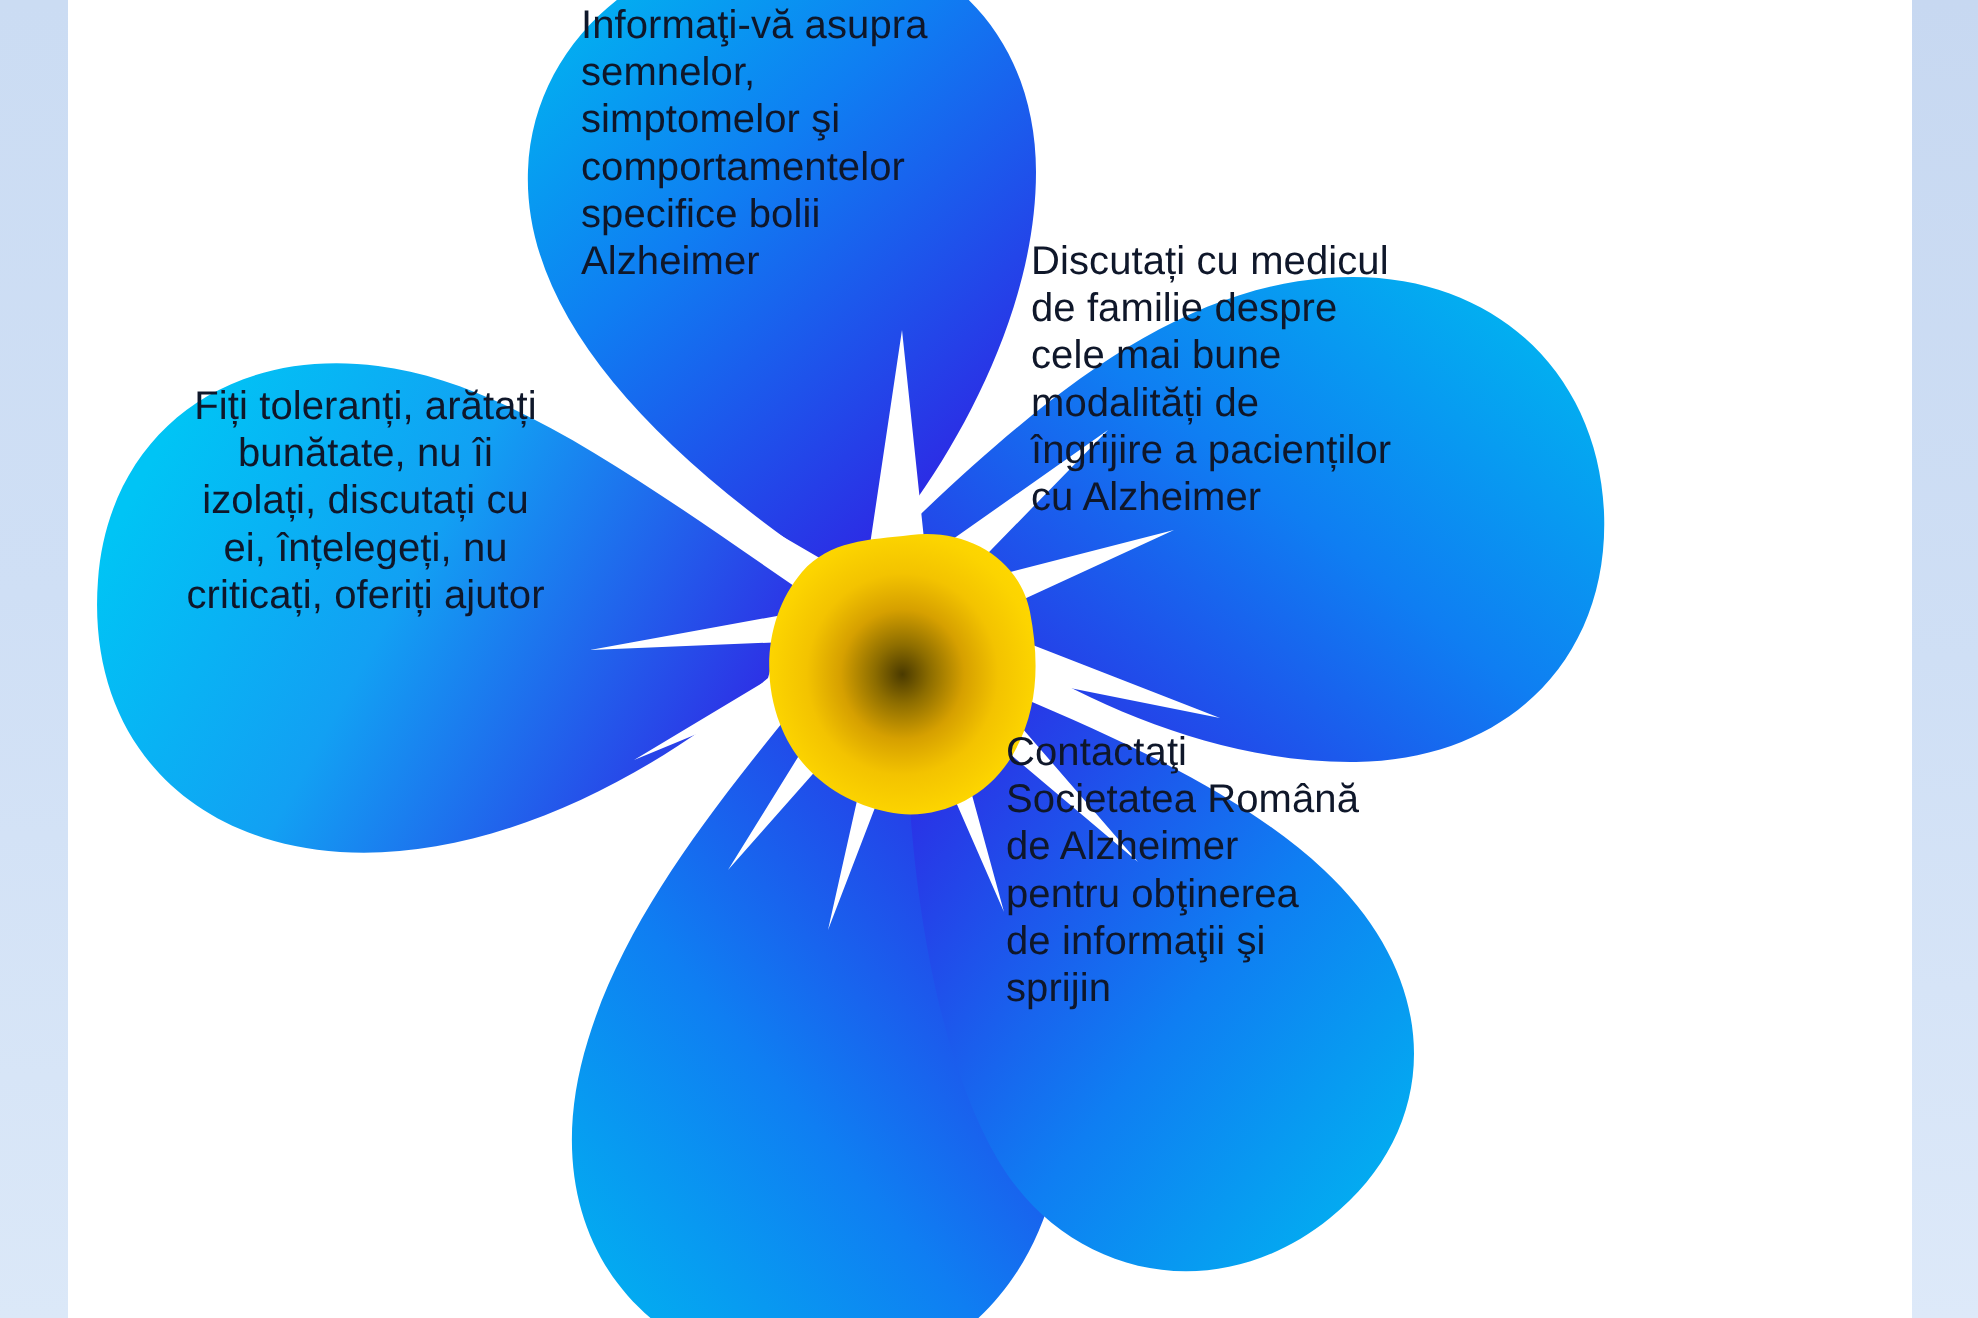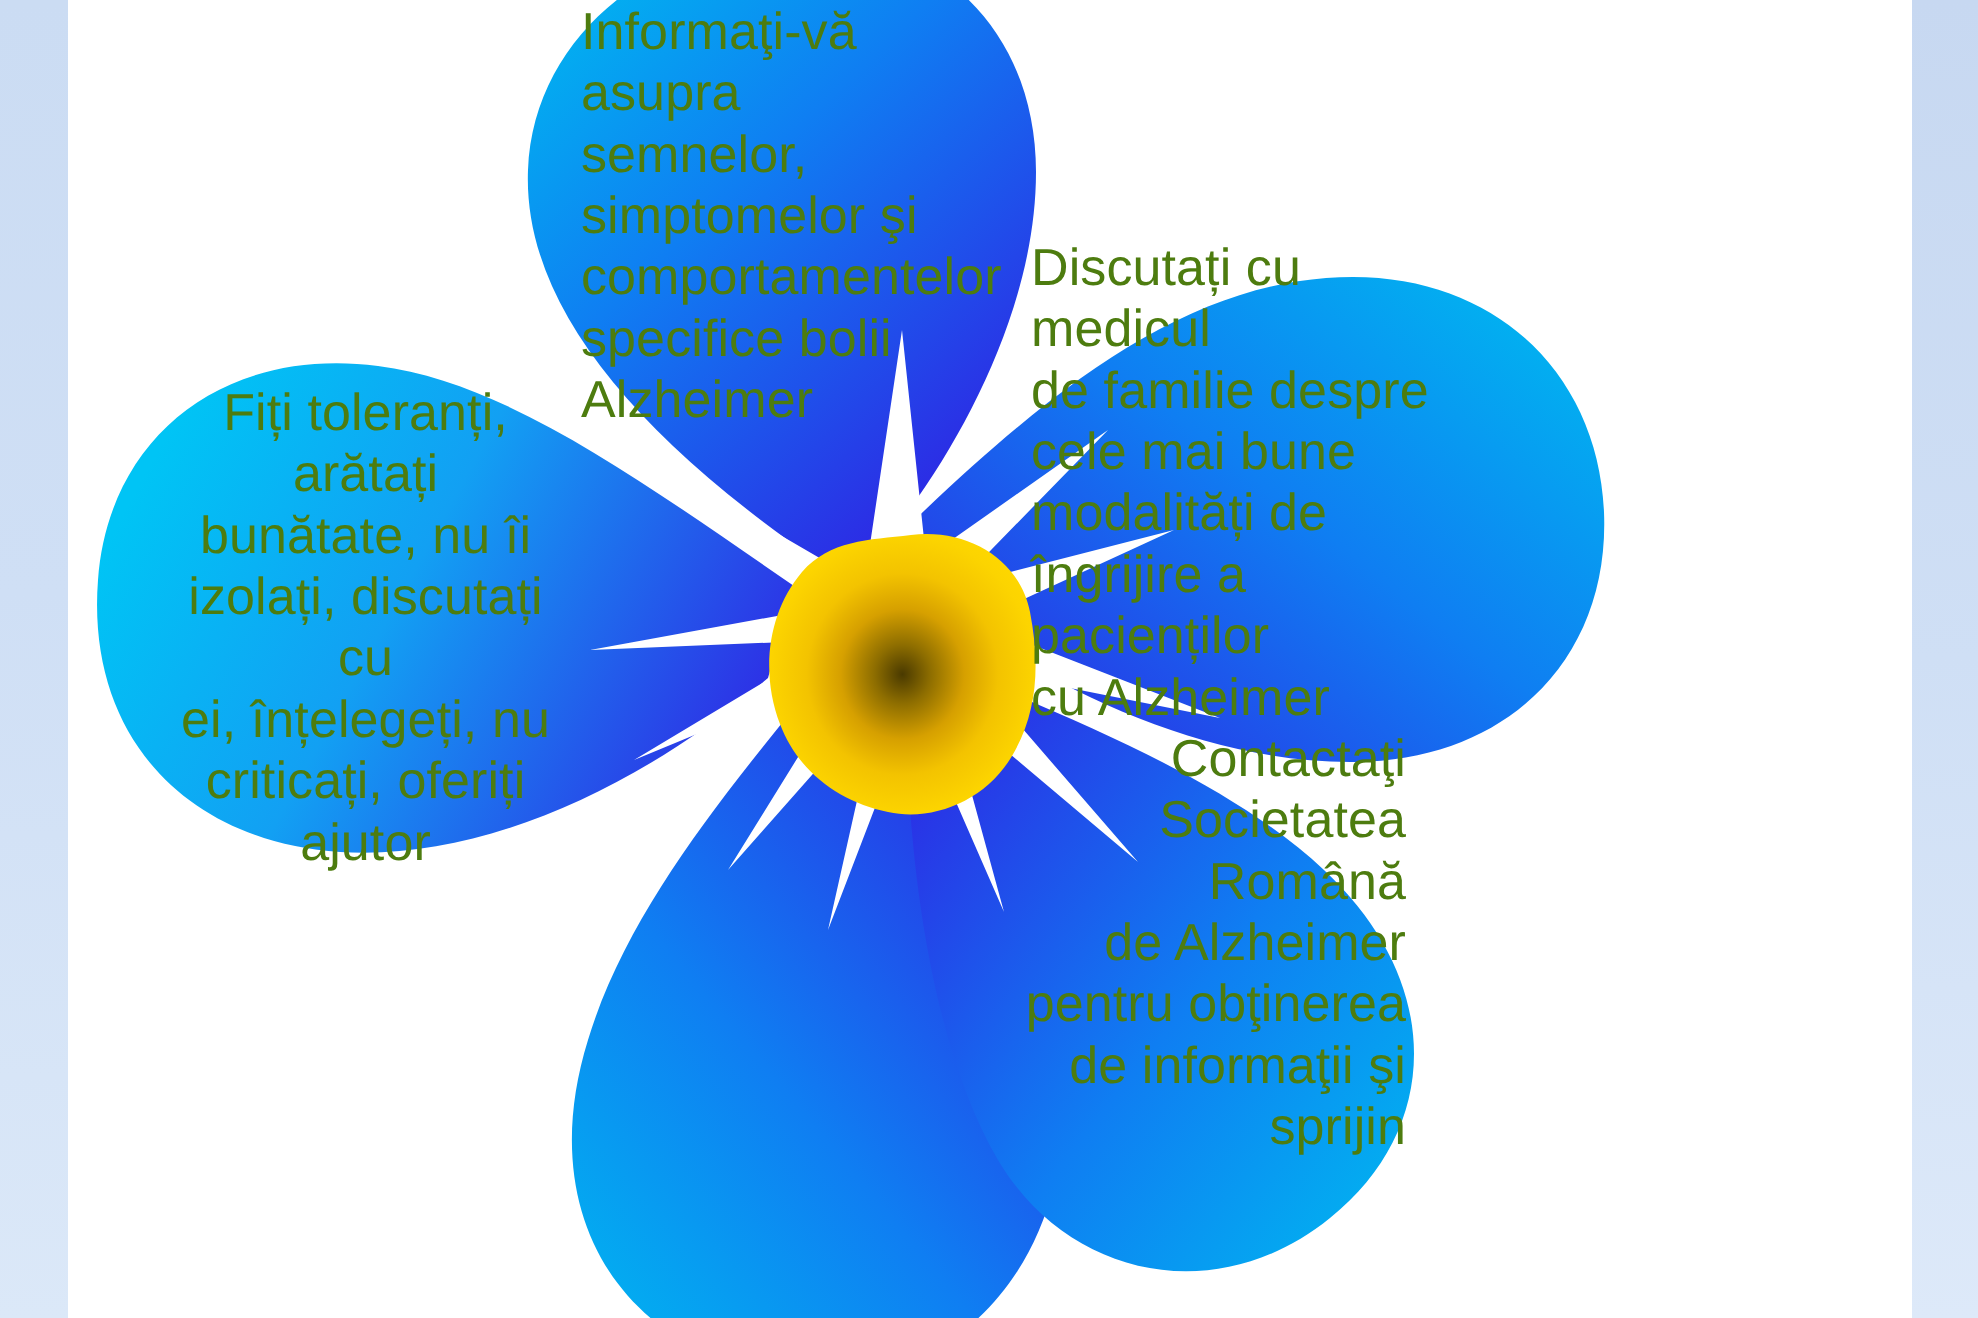--- a/index.html
+++ b/index.html
@@ -45,22 +45,22 @@
   #flower {
     position: absolute;
     left: 0;
     top: 0;
     width: 1844px;
     height: 1318px;
   }
   
   .petal-text {
     position: absolute;
-    color: #4d7c0f;
-    font-size: 52px;
+    color: #0f172a;
+    font-size: 40px;
     line-height: 1.18;
     letter-spacing: 0.1px;
     white-space: pre-line;
     text-rendering: geometricPrecision;
   }
   .t-top {
     left: 513px;
     top: 2px;
     width: 400px;
     text-align: left;
@@ -74,21 +74,21 @@
   .t-left {
     left: 100px;
     top: 383px;
     width: 395px;
     text-align: center;
   }
   .t-bottom-right {
     left: 938px;
     top: 729px;
     width: 400px;
-    text-align: right;
+    text-align: left;
   }
   .t-bottom {
     left: 400px;
     top: 828px;
     width: 380px;
     text-align: center;
   }
 </style>
 </head>
 <body>

